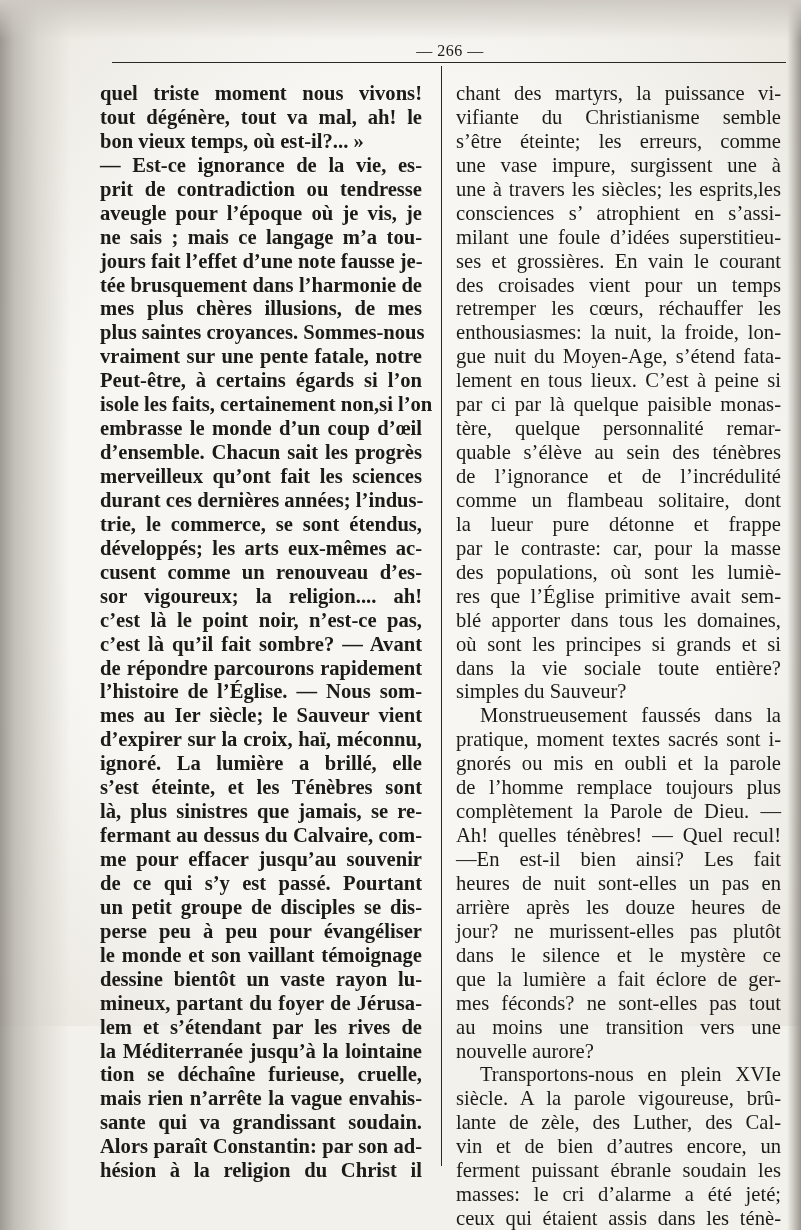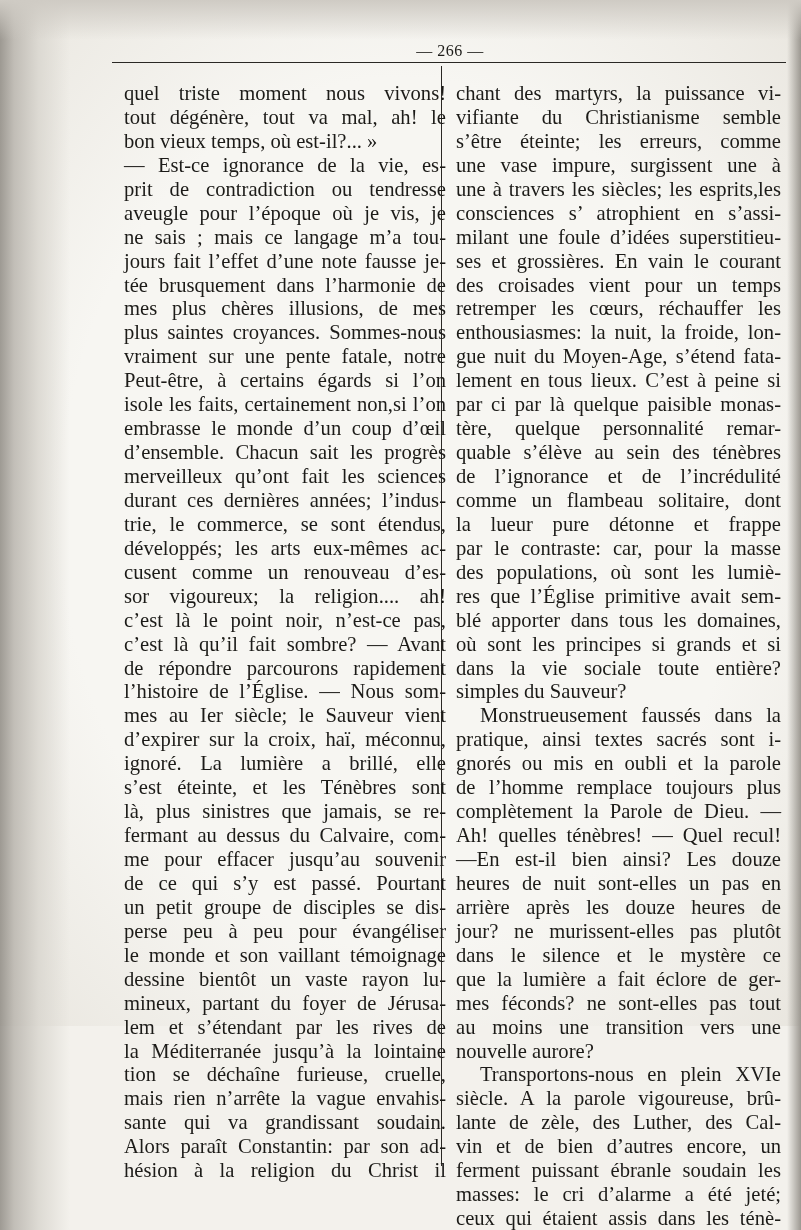--- a/index.html
+++ b/index.html
@@ -37,21 +37,21 @@
     border-top: 1.5px solid #2a2824;
   }
   .column-divider {
     position: absolute; left: 441px; top: 66px; width: 0; height: 1100px;
     border-left: 1.5px solid #2a2824;
   }
   .column {
     position: absolute; top: 82px;
     font-size: 20.6px; line-height: 23.95px;
   }
-  .col-left { left: 124px; width: 322px; }
+  .col-left { left: 100px; width: 322px; font-weight: bold; }
   .col-right { left: 456px; width: 325px; }
   .line {
     display: block; white-space: nowrap;
     text-align: justify; text-align-last: justify;
     height: 23.95px; overflow: visible;
   }
   .line.last { text-align-last: left; }
   .line.indent { padding-left: 24px; }
 </style>
 </head>
@@ -135,26 +135,26 @@
       <span class="line">comme un flambeau solitaire, dont</span>
       <span class="line">la lueur pure détonne et frappe</span>
       <span class="line">par le contraste: car, pour la masse</span>
       <span class="line">des populations, où sont les lumiè-</span>
       <span class="line">res que l’Église primitive avait sem-</span>
       <span class="line">blé apporter dans tous les domaines,</span>
       <span class="line">où sont les principes si grands et si</span>
       <span class="line">dans la vie sociale toute entière?</span>
       <span class="line last">simples du Sauveur?</span>
       <span class="line indent">Monstrueusement faussés dans la</span>
-      <span class="line">pratique, ainsi textes sacrés sont i-</span>
+      <span class="line">pratique, moment textes sacrés sont i-</span>
       <span class="line">gnorés ou mis en oubli et la parole</span>
       <span class="line">de l’homme remplace toujours plus</span>
       <span class="line">complètement la Parole de Dieu. —</span>
       <span class="line">Ah! quelles ténèbres! — Quel recul!</span>
-      <span class="line">—En est-il bien ainsi? Les douze</span>
+      <span class="line">—En est-il bien ainsi? Les fait</span>
       <span class="line">heures de nuit sont-elles un pas en</span>
       <span class="line">arrière après les douze heures de</span>
       <span class="line">jour? ne murissent-elles pas plutôt</span>
       <span class="line">dans le silence et le mystère ce</span>
       <span class="line">que la lumière a fait éclore de ger-</span>
       <span class="line">mes féconds? ne sont-elles pas tout</span>
       <span class="line">au moins une transition vers une</span>
       <span class="line last">nouvelle aurore?</span>
       <span class="line indent">Transportons-nous en plein XVIe</span>
       <span class="line">siècle. A la parole vigoureuse, brû-</span>

